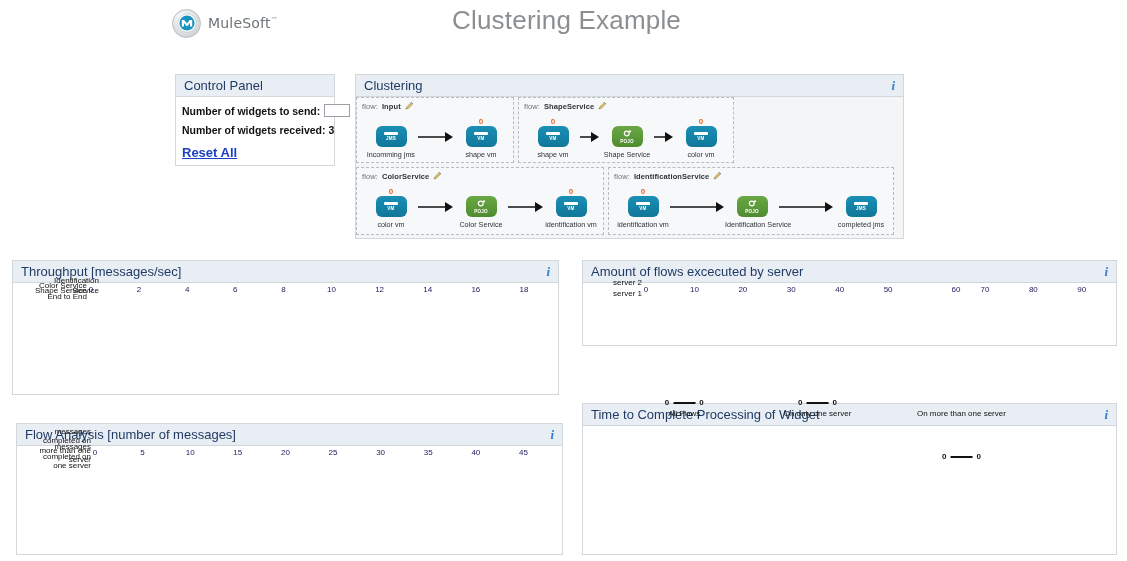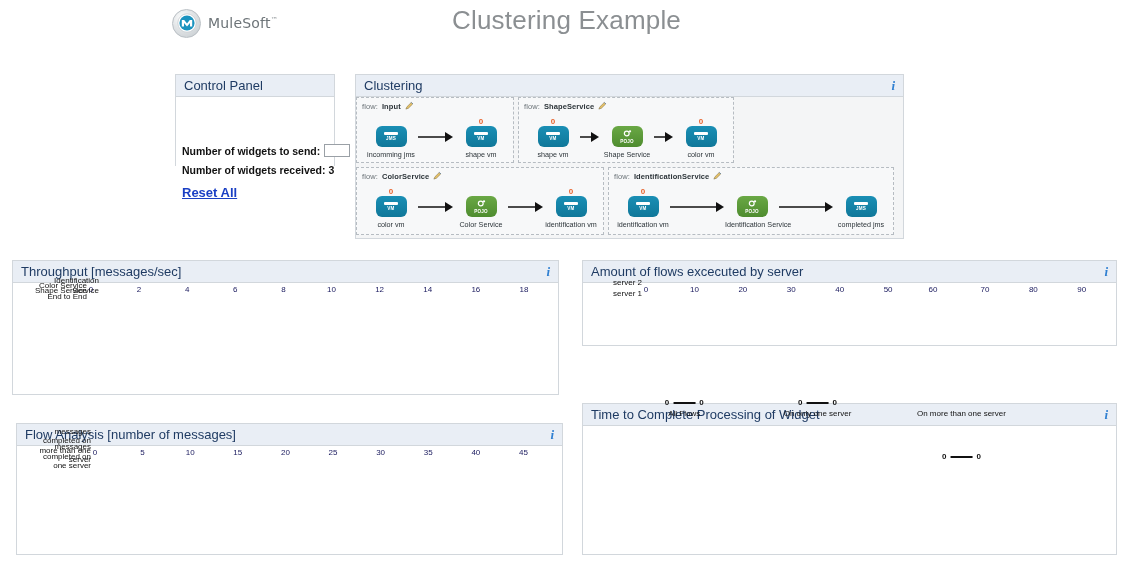--- a/index.html
+++ b/index.html
@@ -29,21 +29,21 @@
   .panel{background:#fff;border:1px solid #d2d7dc;box-sizing:border-box;}
   .panel-head{height:22px;background:#e9eef5;border-bottom:1px solid #d2d7dc;
     display:flex;align-items:center;padding:9px 8px;box-sizing:border-box;}
   .panel-head .t{font-size:13px;color:#1f3b63;white-space:nowrap;flex:1;}
   .info-i{font-style:italic;font-weight:bold;font-size:13px;color:#2f7fd1;
     font-family:"Liberation Serif","DejaVu Serif",serif;cursor:pointer;padding-left:6px;}
   .panel-body{position:relative;background:#fff;}
 
   
   #control-panel{left:175px;top:74px;width:160px;height:92px;}
-  #control-panel .panel-body{padding:7px 0 0 6px;height:calc(100% - 22px);box-sizing:border-box;margin-top:40px;}
+  #control-panel .panel-body{padding:7px 0 0 6px;height:calc(100% - 22px);box-sizing:border-box;}
   .cp-row{display:flex;align-items:center;font-size:10.5px;color:#111;
     font-weight:bold;margin-bottom:7px;white-space:nowrap;}
   .cp-row .lbl{font-weight:bold;}
   #widgets-input{width:26px;height:13px;border:1px solid #9aa0a6;background:#fff;
     margin-left:4px;box-sizing:border-box;padding:0 2px;font-size:9px;outline:none;}
   #send-btn{margin-left:6px;width:0;height:0;border-left:7px solid #2f7fd1;
     border-top:5px solid transparent;border-bottom:5px solid transparent;cursor:pointer;}
   #reset-all{font-size:13px;font-weight:bold;color:#1a3fc4;text-decoration:underline;cursor:pointer;}
 
   
@@ -330,21 +330,21 @@
       <div class="ticklab" style="left: 111.421px; top: 2px;">10</div>
       <div class="tickcol" style="left: 159.842px; top: 14px;"></div>
       <div class="ticklab" style="left: 159.842px; top: 2px;">20</div>
       <div class="tickcol" style="left: 208.263px; top: 14px;"></div>
       <div class="ticklab" style="left: 208.263px; top: 2px;">30</div>
       <div class="tickcol" style="left: 256.684px; top: 14px;"></div>
       <div class="ticklab" style="left: 256.684px; top: 2px;">40</div>
       <div class="tickcol" style="left: 305.105px; top: 14px;"></div>
       <div class="ticklab" style="left: 305.105px; top: 2px;">50</div>
       <div class="tickcol" style="left: 353.526px; top: 14px;"></div>
-      <div class="ticklab" style="left: 350px; top: 2px;">60</div>
+      <div class="ticklab" style="left: 373px; top: 2px;">60</div>
       <div class="tickcol" style="left: 401.947px; top: 14px;"></div>
       <div class="ticklab" style="left: 401.947px; top: 2px;">70</div>
       <div class="tickcol" style="left: 450.368px; top: 14px;"></div>
       <div class="ticklab" style="left: 450.368px; top: 2px;">80</div>
       <div class="tickcol" style="left: 498.789px; top: 14px;"></div>
       <div class="ticklab" style="left: 498.789px; top: 2px;">90</div>
       <div class="cat-label" style="left: 0px; width: 59px; top: 5.75px;">server 1</div>
       <div class="cat-label" style="left: 0px; width: 59px; top: -5.25px;">server 2</div>
     </div>
 </div>

